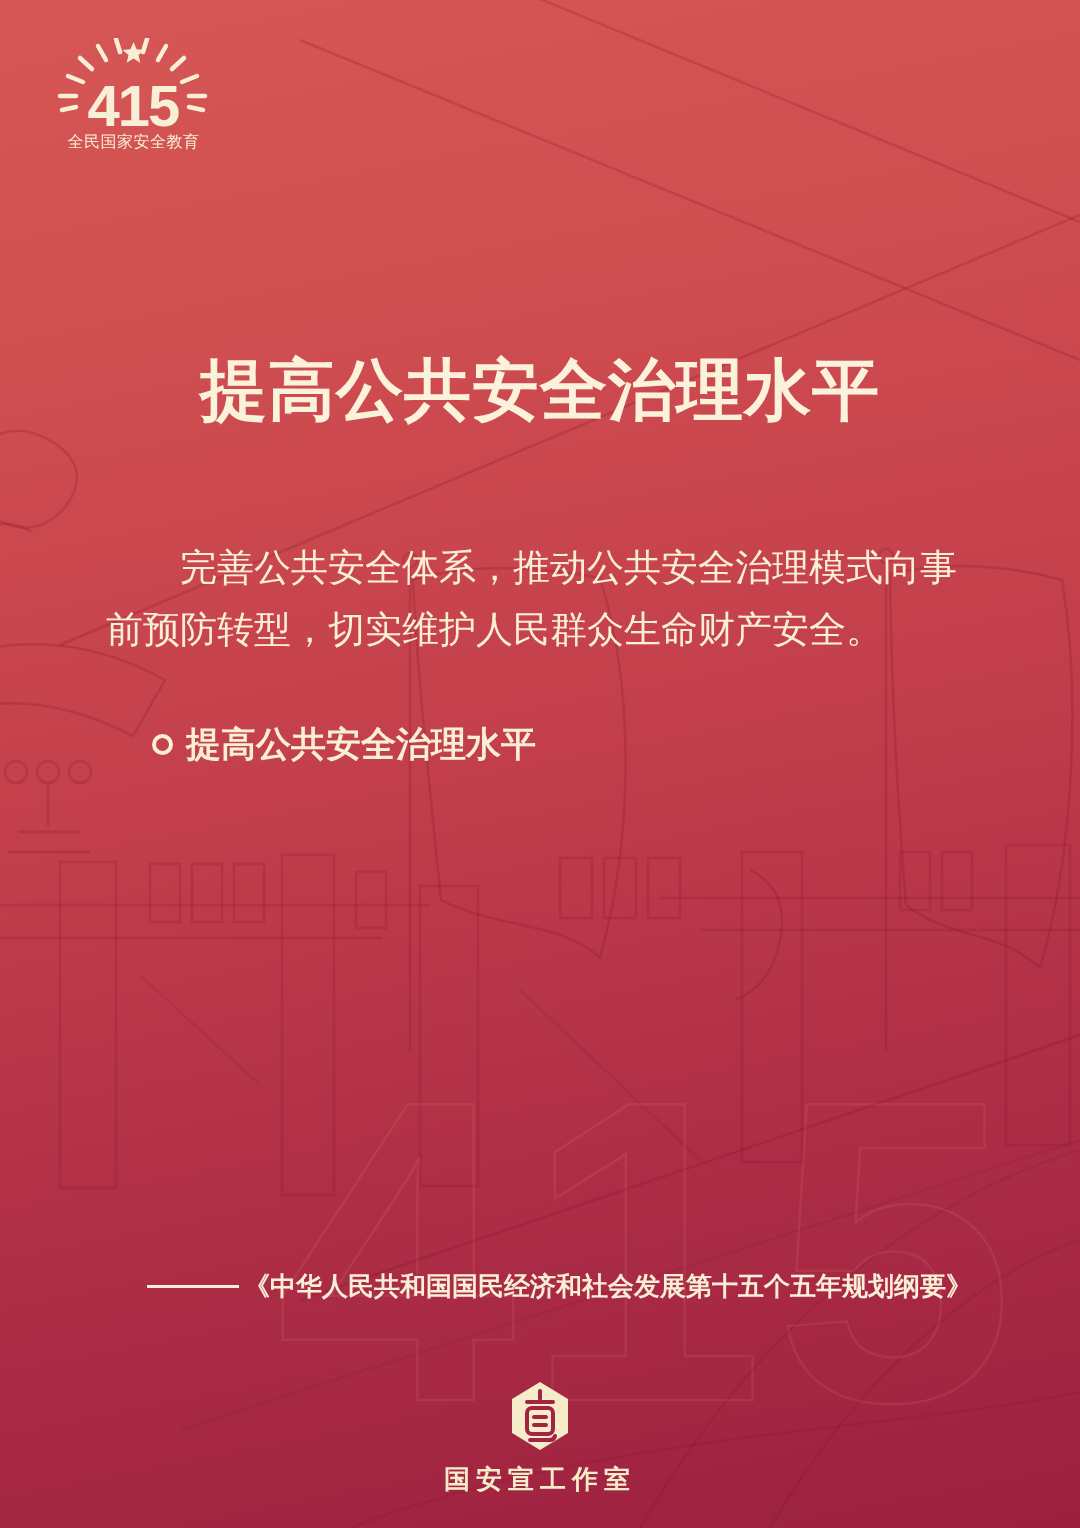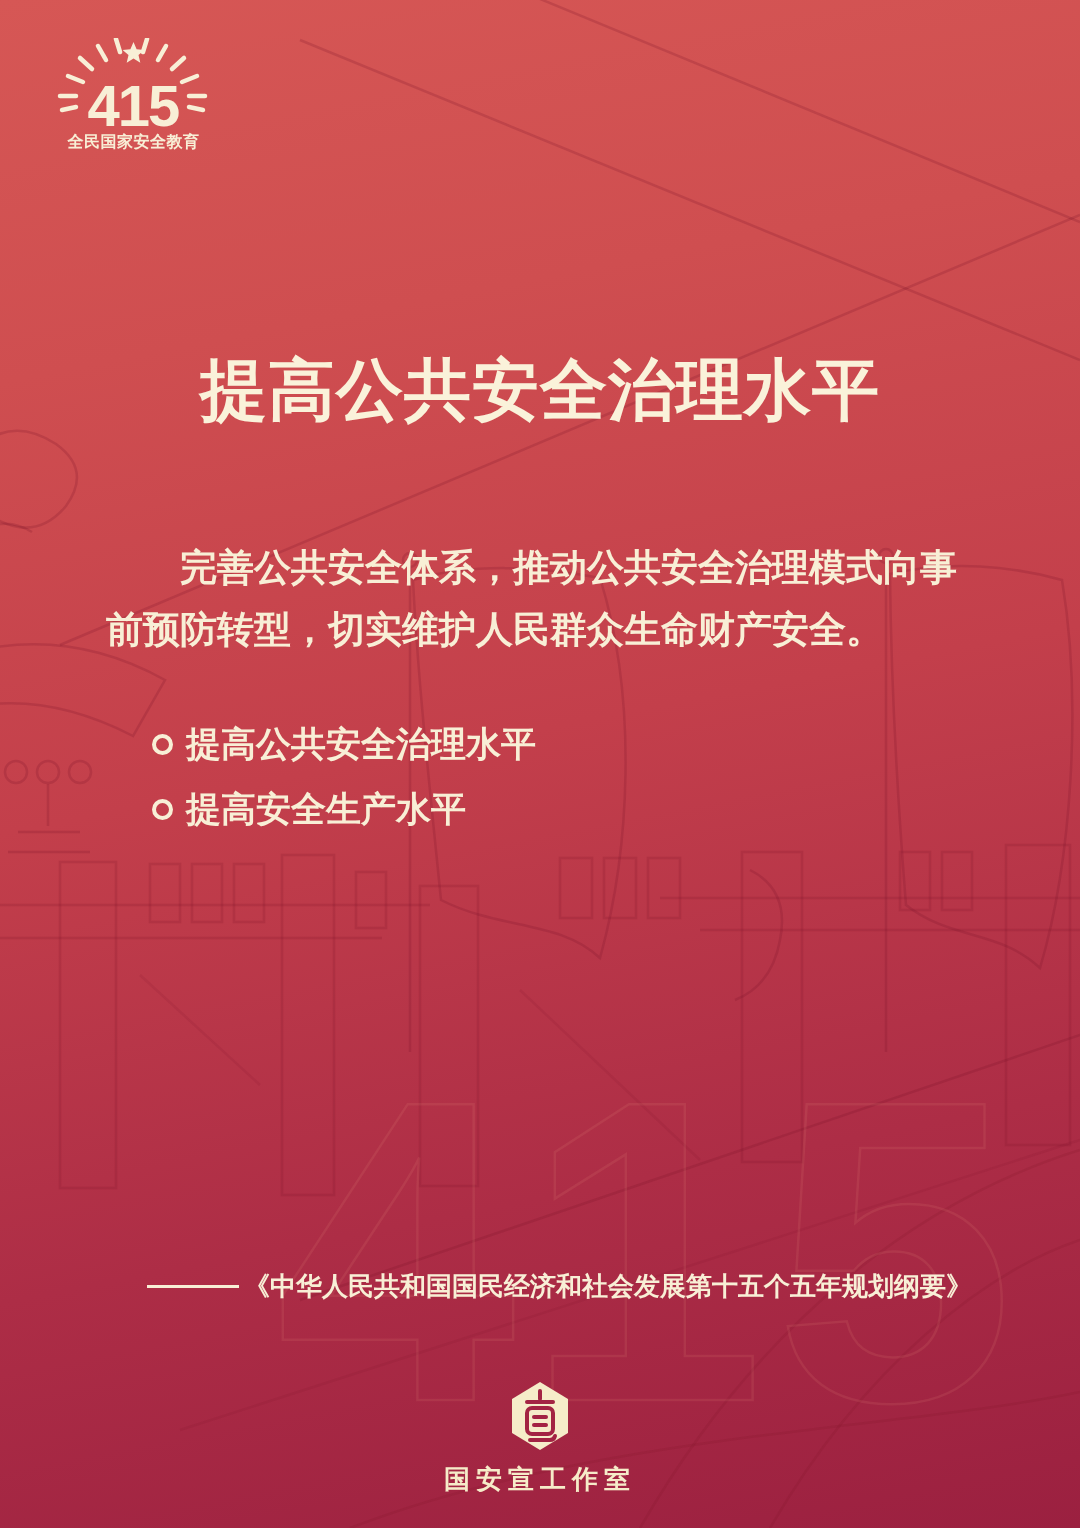--- a/index.html
+++ b/index.html
@@ -14,34 +14,34 @@
     overflow:hidden;
     background:linear-gradient(169deg,#d65755 0%,#cf4e50 22%,#c33f4b 48%,#ad2d46 75%,#9b2040 100%);
     font-family:"Liberation Sans","DejaVu Sans",sans-serif;
   }
   .bg-svg{position:absolute;left:0;top:0;width:1080px;height:1528px;}
 
   
   .logo{position:absolute;left:56px;top:38px;width:155px;}
   .logo-sub{
     margin-top:-4px;text-align:center;
-    font-size:16px;font-weight:bold;letter-spacing:0.5px;
+    font-size:16px;font-weight:normal;letter-spacing:0.5px;
     color:var(--cream);white-space:nowrap;
   }
 
   
   .title{
     position:absolute;left:0;top:351px;width:100%;
     text-align:center;
     font-size:67px;line-height:1.15;font-weight:900;
     letter-spacing:1px;color:#faf2da;
   }
   .para{
     position:absolute;left:106px;top:537px;width:864px;
-    font-size:37px;line-height:62px;font-weight:bold;
+    font-size:37px;line-height:62px;font-weight:normal;
     text-indent:74px;color:var(--cream);
   }
   .bullets{position:absolute;left:152px;top:722px;}
   .bullet{display:flex;align-items:center;height:44px;margin-bottom:21px;}
   .bullet .dot{
     box-sizing:border-box;width:21px;height:21px;flex:none;
     border:4px solid var(--cream);border-radius:50%;margin-right:13px;
   }
   .bullet .txt{font-size:35px;font-weight:bold;color:var(--cream);white-space:nowrap;}
 
@@ -159,24 +159,20 @@
 
   <div class="title">提高公共安全治理水平</div>
 
   <div class="para">完善公共安全体系，推动公共安全治理模式向事前预防转型，切实维护人民群众生命财产安全。</div>
 
   <div class="bullets">
     <div class="bullet">
       <span class="dot"></span>
       <span class="txt">提高公共安全治理水平</span>
     </div>
-    <div class="bullet">
-      <span class="dot"></span>
-      <span class="txt">提高安全生产水平</span>
-    </div>
   </div>
 
   <div class="attribution">
     <span class="attr-dash"></span>
     <span class="attr-text">《中华人民共和国国民经济和社会发展第十五个五年规划纲要》</span>
   </div>
 
   <div class="footer">
     <svg width="60" height="68" viewBox="0 0 60 68">
       <path d="M30,0 L58,17 L58,51 L30,68 L2,51 L2,17 Z" fill="#f6ecc9"></path>

